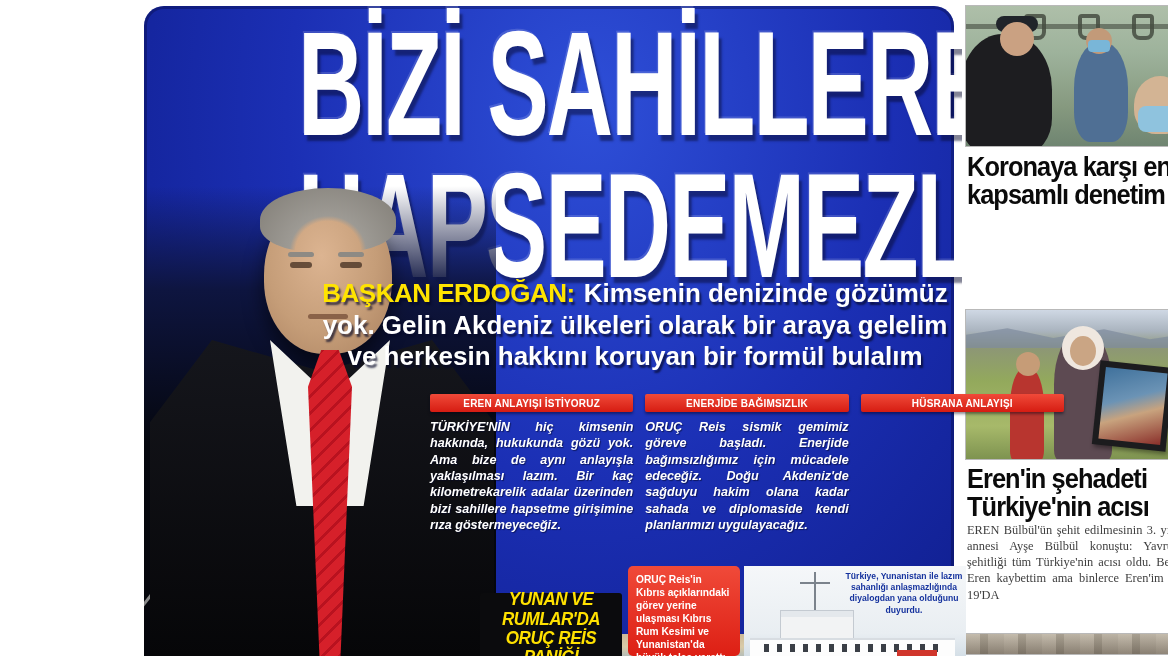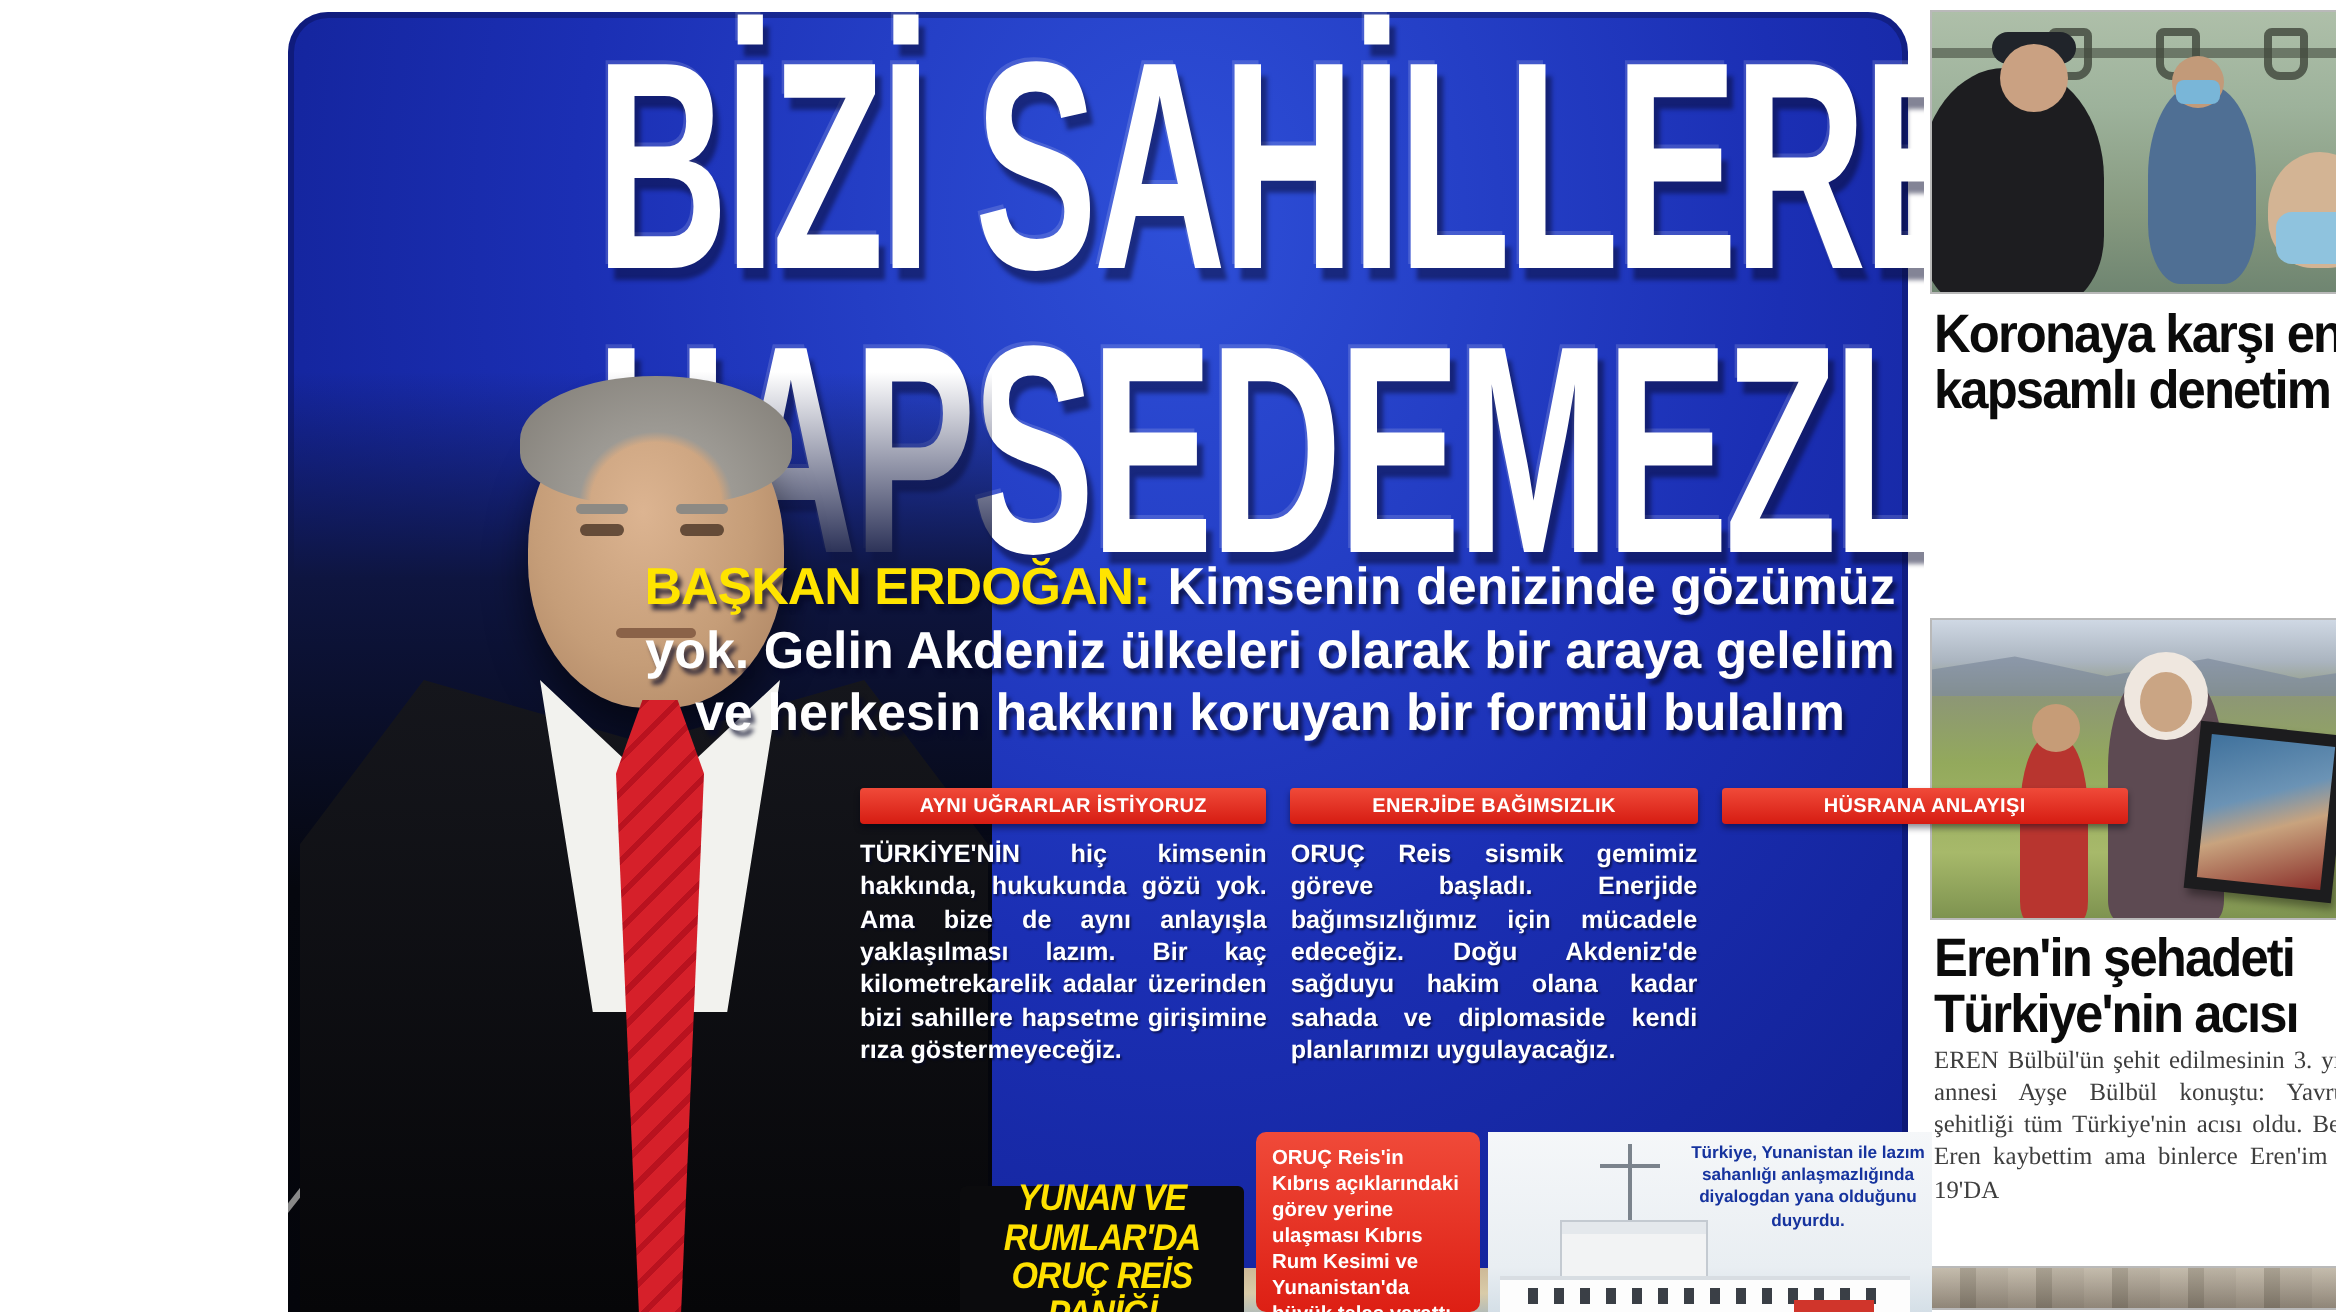--- a/index.html
+++ b/index.html
@@ -51,21 +51,21 @@
              text-shadow:2px 3px 2px rgba(6,8,40,.7); }
   #subhead .speaker { color:#ffe400; margin-right:9px; letter-spacing:-0.5px; }
 
   
   #columns { position:absolute; left:286px; top:388px; width:634px; z-index:3;
              display:grid; grid-template-columns:repeat(3, 1fr); column-gap:12px; }
   .col-header { background:linear-gradient(#f04a39, #d61c12); color:#fff; font-size:10px; font-weight:700;
                 text-align:center; padding:4px 2px 3px; letter-spacing:.2px; border-radius:2px;
                 box-shadow:0 2px 3px rgba(0,0,20,.45); white-space:nowrap; overflow:hidden; }
   .col-text { margin-top:7px; font-size:12.6px; font-weight:700; color:#fff; line-height:1.3;
-              text-align:justify; text-shadow:1px 1px 1px rgba(5,8,40,.6); }
+              text-align:justify; text-shadow:1px 1px 1px rgba(5,8,40,.6);font-style:italic; }
 
   
   #sea-strip { position:absolute; left:336px; top:628px; width:486px; height:28px; z-index:1;
                background:linear-gradient(180deg, #cdb997 0%, #d9cba8 45%, #9fb4c2 100%); }
   #panic-box { position:absolute; left:336px; top:587px; width:142px; height:70px; z-index:5;
                background:#0b0b0d; border-radius:3px; display:flex; align-items:center; justify-content:center;
                padding:4px 6px; }
   #panic-box span { color:#ffe100; font-style:italic; font-weight:900; font-size:18.5px; line-height:1.05;
                     text-align:center; letter-spacing:-0.5px; transform:scaleX(.92); }
   #red-note { position:absolute; left:484px; top:560px; width:112px; height:90px; z-index:5;
@@ -153,21 +153,21 @@
       <div id="shirt"></div>
       <div id="tie"></div>
     </div>
 
     <div id="subhead">
       <span class="speaker">BAŞKAN ERDOĞAN:</span><span>Kimsenin denizinde gözümüz yok. Gelin Akdeniz ülkeleri olarak bir araya gelelim ve herkesin hakkını koruyan bir formül bulalım</span>
     </div>
 
     <div id="columns">
       <div class="col">
-        <div class="col-header">AYNI UĞRARLAR İSTİYORUZ</div>
+        <div class="col-header">EREN ANLAYIŞI İSTİYORUZ</div>
         <div class="col-text">TÜRKİYE'NİN hiç kimsenin hakkında, hukukunda gözü yok. Ama bize de aynı anlayışla yaklaşılması lazım. Bir kaç kilometrekarelik adalar üzerinden bizi sahillere hapsetme girişimine rıza göstermeyeceğiz.</div>
       </div>
       <div class="col">
         <div class="col-header">ENERJİDE BAĞIMSIZLIK</div>
         <div class="col-text">ORUÇ Reis sismik gemimiz göreve başladı. Enerjide bağımsızlığımız için mücadele edeceğiz. Doğu Akdeniz'de sağduyu hakim olana kadar sahada ve diplomaside kendi planlarımızı uygulayacağız.</div>
       </div>
       <div class="col">
         <div class="col-header">HÜSRANA ANLAYIŞI</div>
       </div>
     </div>

